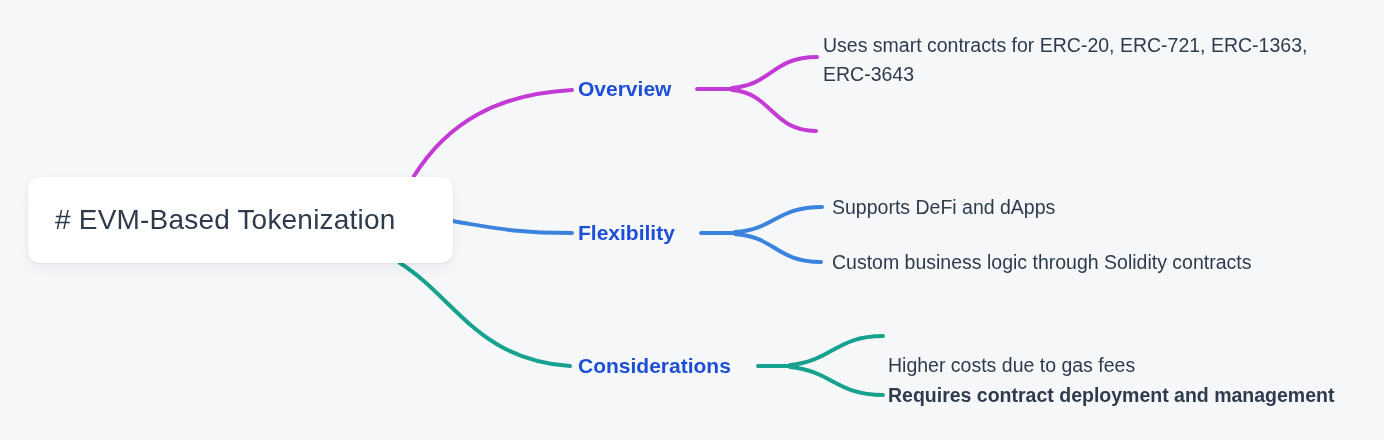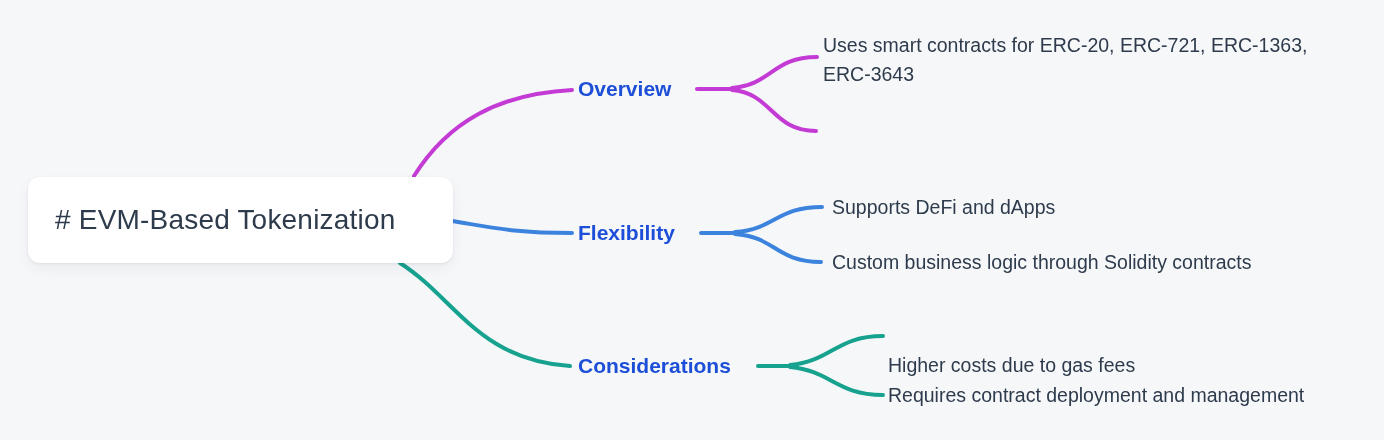--- a/index.html
+++ b/index.html
@@ -100,15 +100,15 @@
   <div class="branch-label" style="left:578px; top:76px;">Overview</div>
   <div class="branch-label" style="left:578px; top:220px;">Flexibility</div>
   <div class="branch-label" style="left:578px; top:353px;text-align:center;">Considerations</div>
 
   <div class="child-label wrap" style="left:823px; top:31px;">Uses smart contracts for ERC-20, ERC-721, ERC-1363, ERC-3643</div>
 
   <div class="child-label" style="left:832px; top:248px;">Custom business logic through Solidity contracts</div>
   <div class="child-label" style="left:832px; top:193px;">Supports DeFi and dApps</div>
 
   <div class="child-label" style="left:888px; top:322px;margin-top:29px;">Higher costs due to gas fees</div>
-  <div class="child-label" style="left:888px; top:381px;">Requires contract deployment and management</div>
+  <div class="child-label" style="left:888px; top:381px;font-weight:bold;">Requires contract deployment and management</div>
 
 </div>
 
 </body></html>

